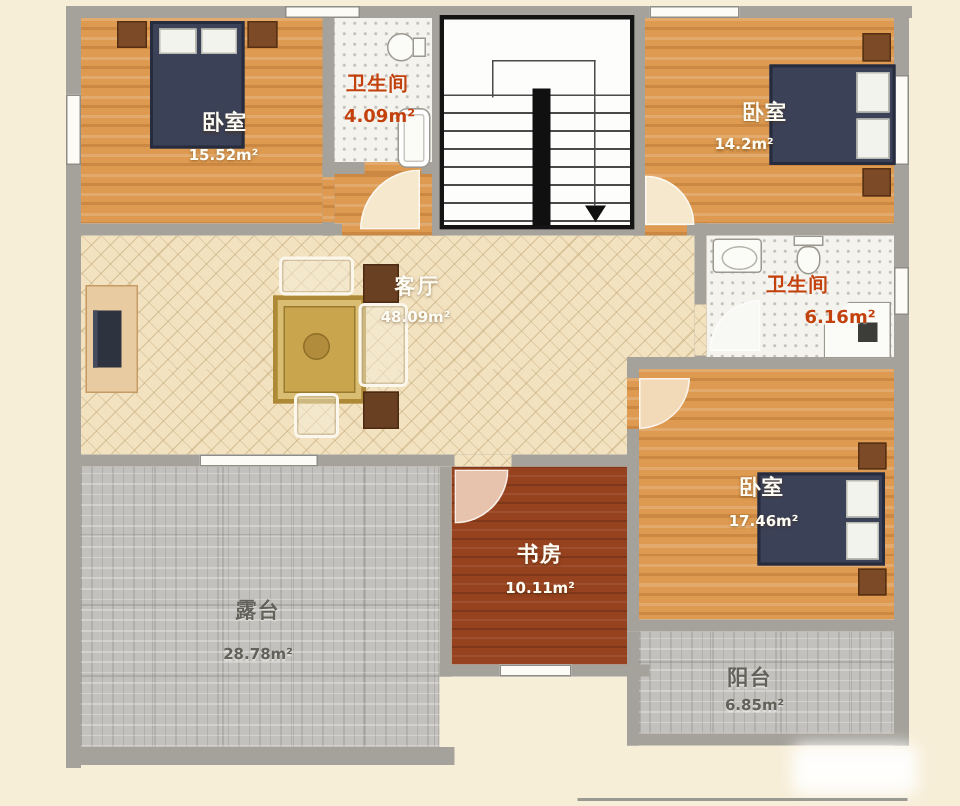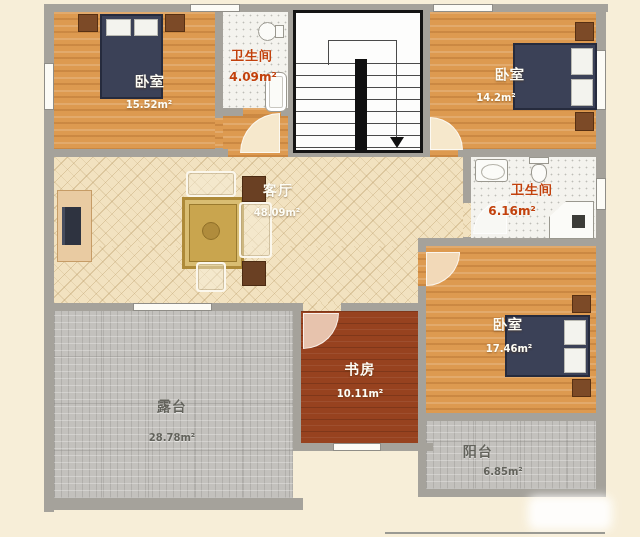--- a/index.html
+++ b/index.html
@@ -170,30 +170,30 @@
   <div class="lbl dark" style="left:252px;top:56px;font-size:13px">卫生间</div>
   <div class="ar dark" style="left:253px;top:77px;font-size:12px">4.09m²</div>
 
   <div class="lbl white" style="left:510px;top:75px">卧室</div>
   <div class="ar white" style="left:496px;top:97px">14.2m²</div>
 
   <div class="lbl white" style="left:278px;top:191px">客厅</div>
   <div class="ar white" style="left:277px;top:212px">48.09m²</div>
 
   <div class="lbl dark" style="left:532px;top:190px;font-size:13px">卫生间</div>
-  <div class="ar dark" style="left:512px;top:211px;font-size:12px">6.16m²</div>
+  <div class="ar dark" style="left:560px;top:211px;font-size:12px">6.16m²</div>
 
   <div class="lbl white" style="left:508px;top:325px">卧室</div>
   <div class="ar white" style="left:509px;top:348px">17.46m²</div>
 
   <div class="lbl white" style="left:360px;top:370px">书房</div>
   <div class="ar white" style="left:360px;top:393px">10.11m²</div>
 
   <div class="lbl gray" style="left:172px;top:407px">露台</div>
   <div class="ar gray" style="left:172px;top:437px">28.78m²</div>
 
-  <div class="lbl gray" style="left:478px;top:452px">阳台</div>
+  <div class="lbl gray" style="left:500px;top:452px">阳台</div>
   <div class="ar gray" style="left:503px;top:471px">6.85m²</div>
 
   <div class="wm" style="left:528px;top:496px;width:84px;height:34px"></div>
   <div class="abs" style="left:385px;top:532px;width:220px;height:2px;background:#9a9a93"></div>
 
 </div>
 
 </body></html>

